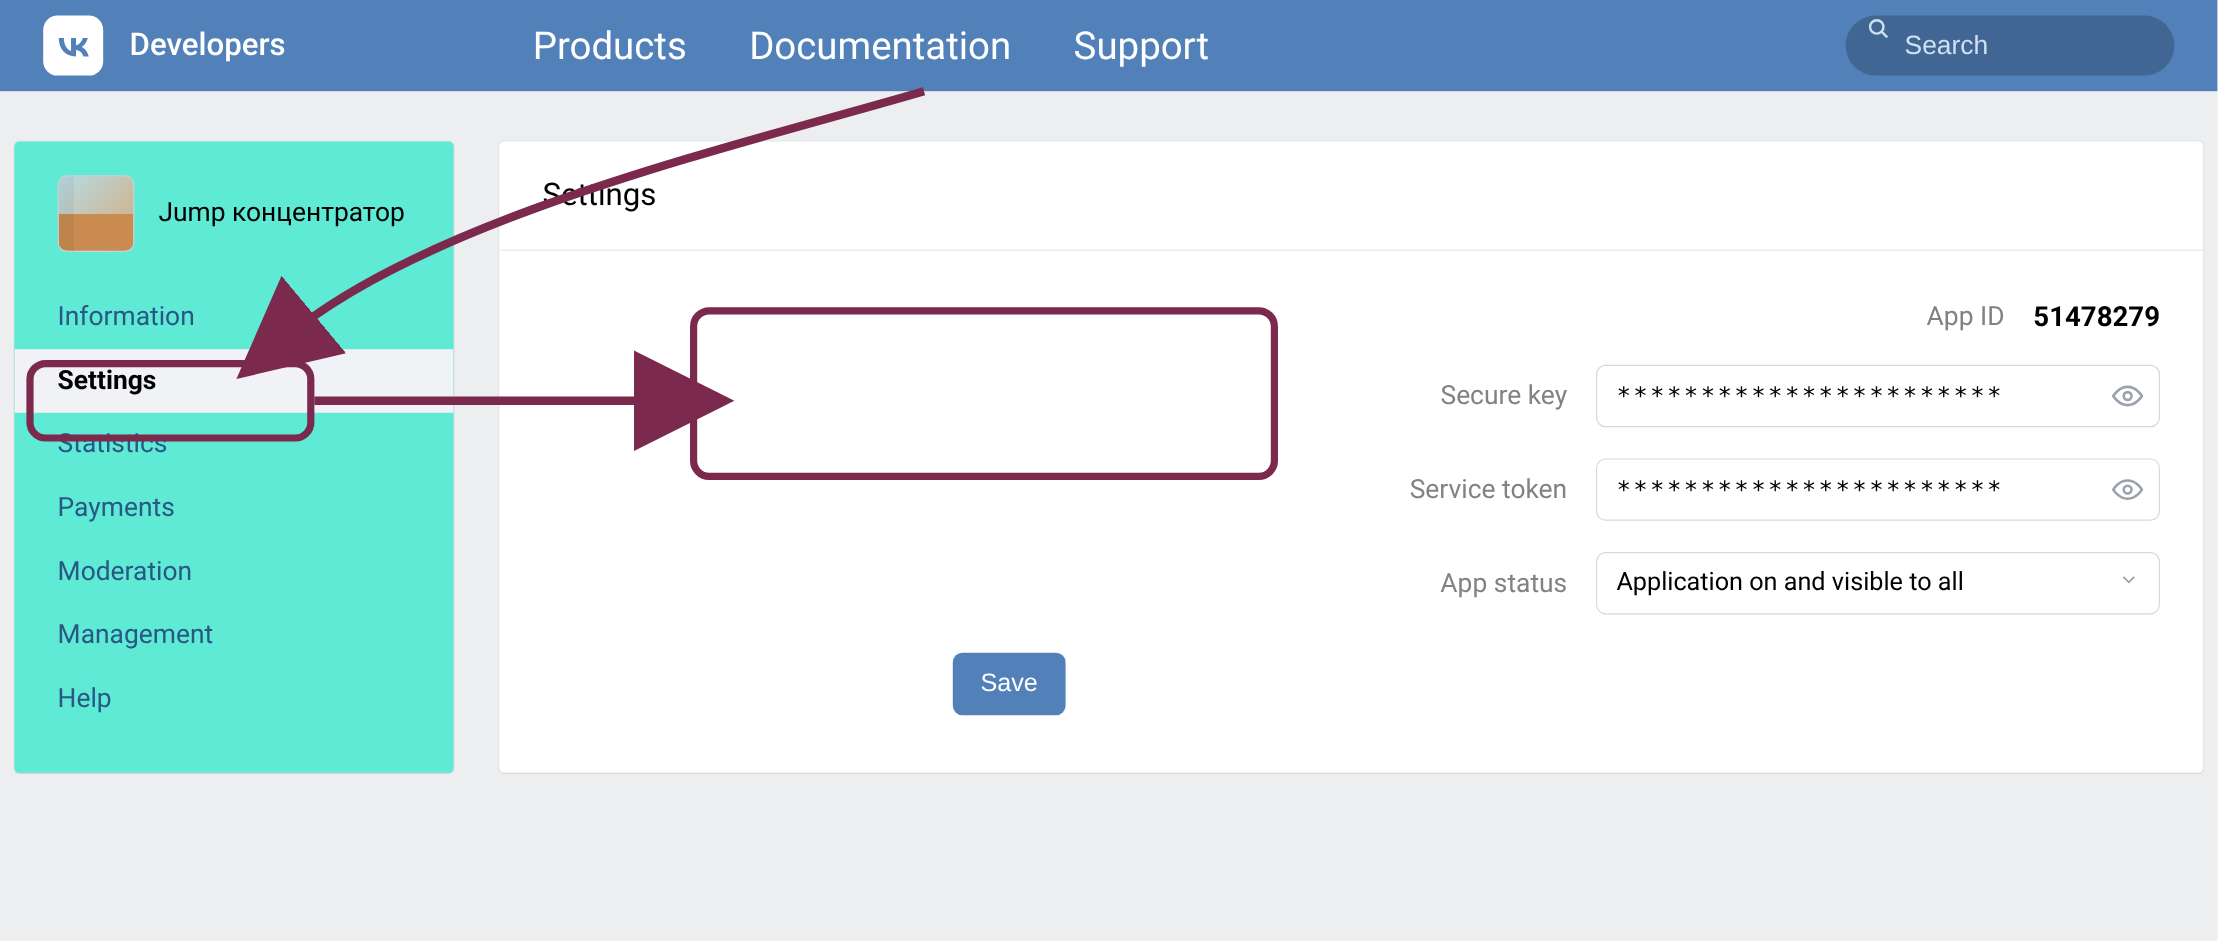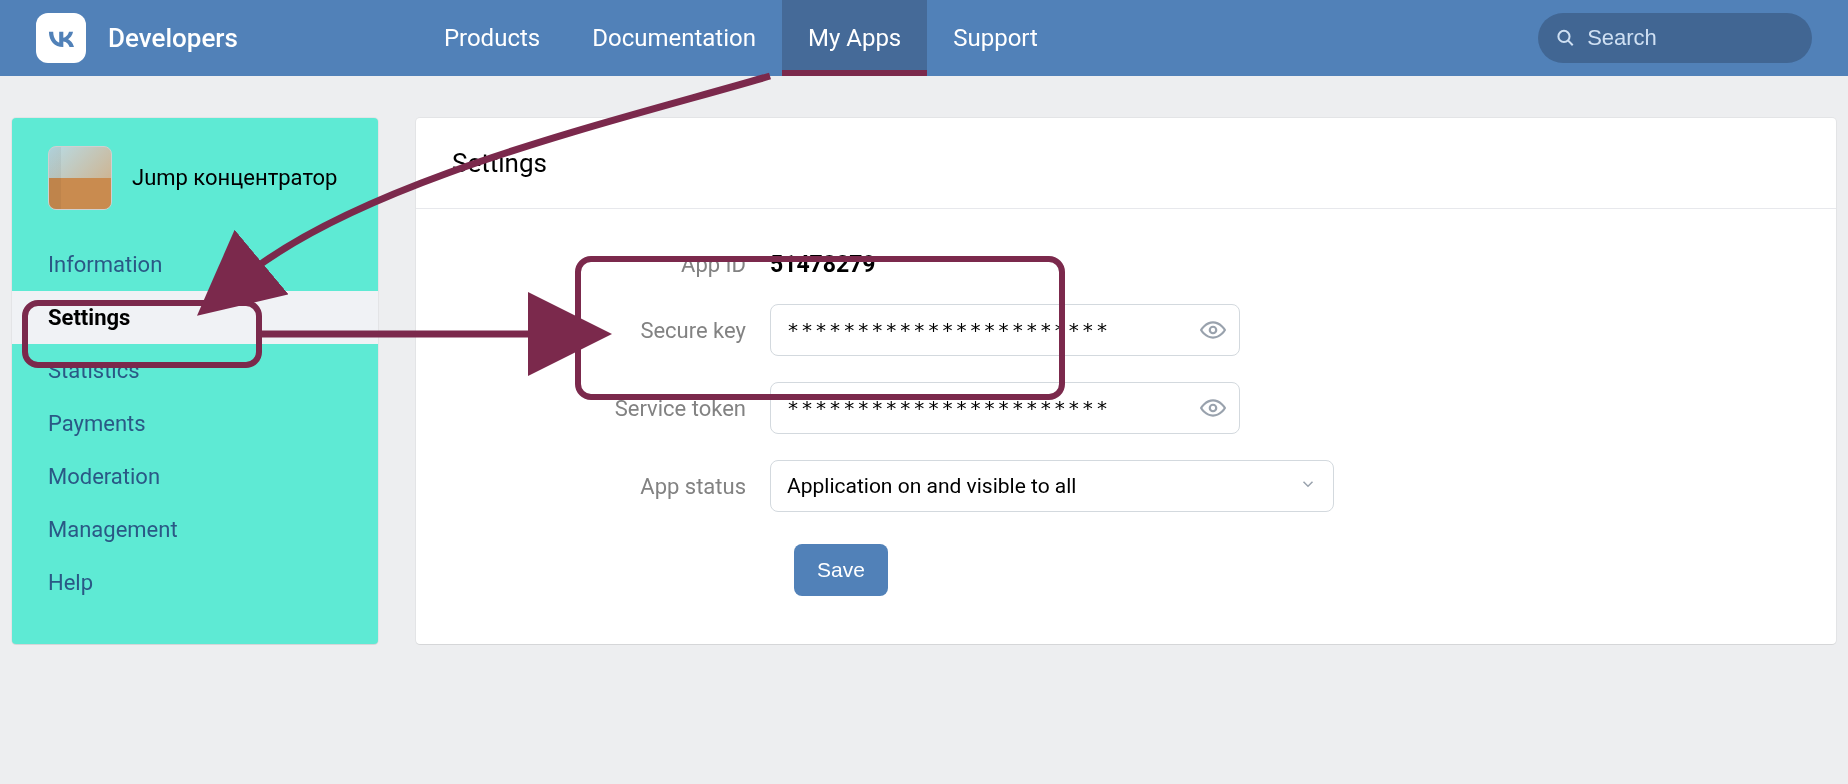--- a/index.html
+++ b/index.html
@@ -45,21 +45,21 @@
   }
   .topnav {
     display: flex;
     align-items: stretch;
     height: 76px;
   }
   .topnav-item {
     display: flex;
     align-items: center;
     padding: 0 26px;
-    font-size: 24px;
+    font-size: 32px;
     color: #fff;
     cursor: pointer;
     position: relative;
   }
   .topnav-item.active {
     background: #456a98;
   }
   .topnav-item.active::after {
     content: "";
     position: absolute;
@@ -67,21 +67,20 @@
     height: 6px;
     background: #7b294c;
   }
   .search-wrap {
     margin-left: auto;
     background: #416693;
     border-radius: 26px;
     height: 50px;
     width: 274px;
     display: flex;
-    align-items: center;
     padding: 0 18px;
     gap: 12px;
   }
   .search-wrap svg { width: 22px; height: 22px; }
   .search-input {
     background: transparent;
     border: none;
     outline: none;
     color: #fff;
     font-size: 22px;
@@ -162,20 +161,21 @@
     font-weight: 400;
     color: #000;
   }
   .form-area {
     padding: 42px 36px 48px 36px;
   }
   .form-row {
     display: flex;
     align-items: center;
     margin-bottom: 26px;
+    justify-content: flex-end;
   }
   .form-label {
     width: 318px;
     text-align: right;
     padding-right: 24px;
     font-size: 22px;
     color: #828282;
   }
   .form-value-static {
     font-size: 23px;
@@ -201,21 +201,21 @@
     position: absolute;
     right: 14px;
     top: 50%;
     transform: translateY(-50%);
     width: 26px;
     height: 26px;
     cursor: pointer;
     color: #99a2ad;
   }
   .form-select {
-    width: 564px;
+    width: 470px;
     height: 52px;
     border: 1px solid #d3d9de;
     border-radius: 8px;
     padding: 0 44px 0 16px;
     font-size: 21px;
     color: #000;
     display: flex;
     align-items: center;
     position: relative;
     background: #fff;
@@ -275,21 +275,20 @@
     <div class="vk-logo">
       <svg viewBox="0 0 48 48">
           <path fill="#5181b8" d="M26.5 36c-11 0-18.3-7.6-18.6-20.4h5.7c.2 9.4 4.7 13.5 8 14.3V15.6h5.5v8.1c3.2-.4 6.5-4.2 7.6-8.1h5.4c-.8 4.8-4.2 8.4-6.6 9.9 2.4 1.2 6.3 4.4 7.8 10.5h-5.9c-1.2-3.8-4-6.8-8.3-7.2V36h-.6z"></path>
         </svg>
     </div>
     <div class="developers-label">Developers</div>
   </div>
   <div class="topnav">
     <div class="topnav-item">Products</div>
     <div class="topnav-item">Documentation</div>
-    <div class="topnav-item active">My Apps</div>
     <div class="topnav-item">Support</div>
   </div>
   <div class="search-wrap">
     <svg viewBox="0 0 24 24" fill="none" stroke="#cfe0f3" stroke-width="2.5">
         <circle cx="10" cy="10" r="7"></circle>
         <line x1="21" y1="21" x2="15" y2="15"></line>
       </svg>
     <input class="search-input" placeholder="Search" style="">
   </div>
 </div>

